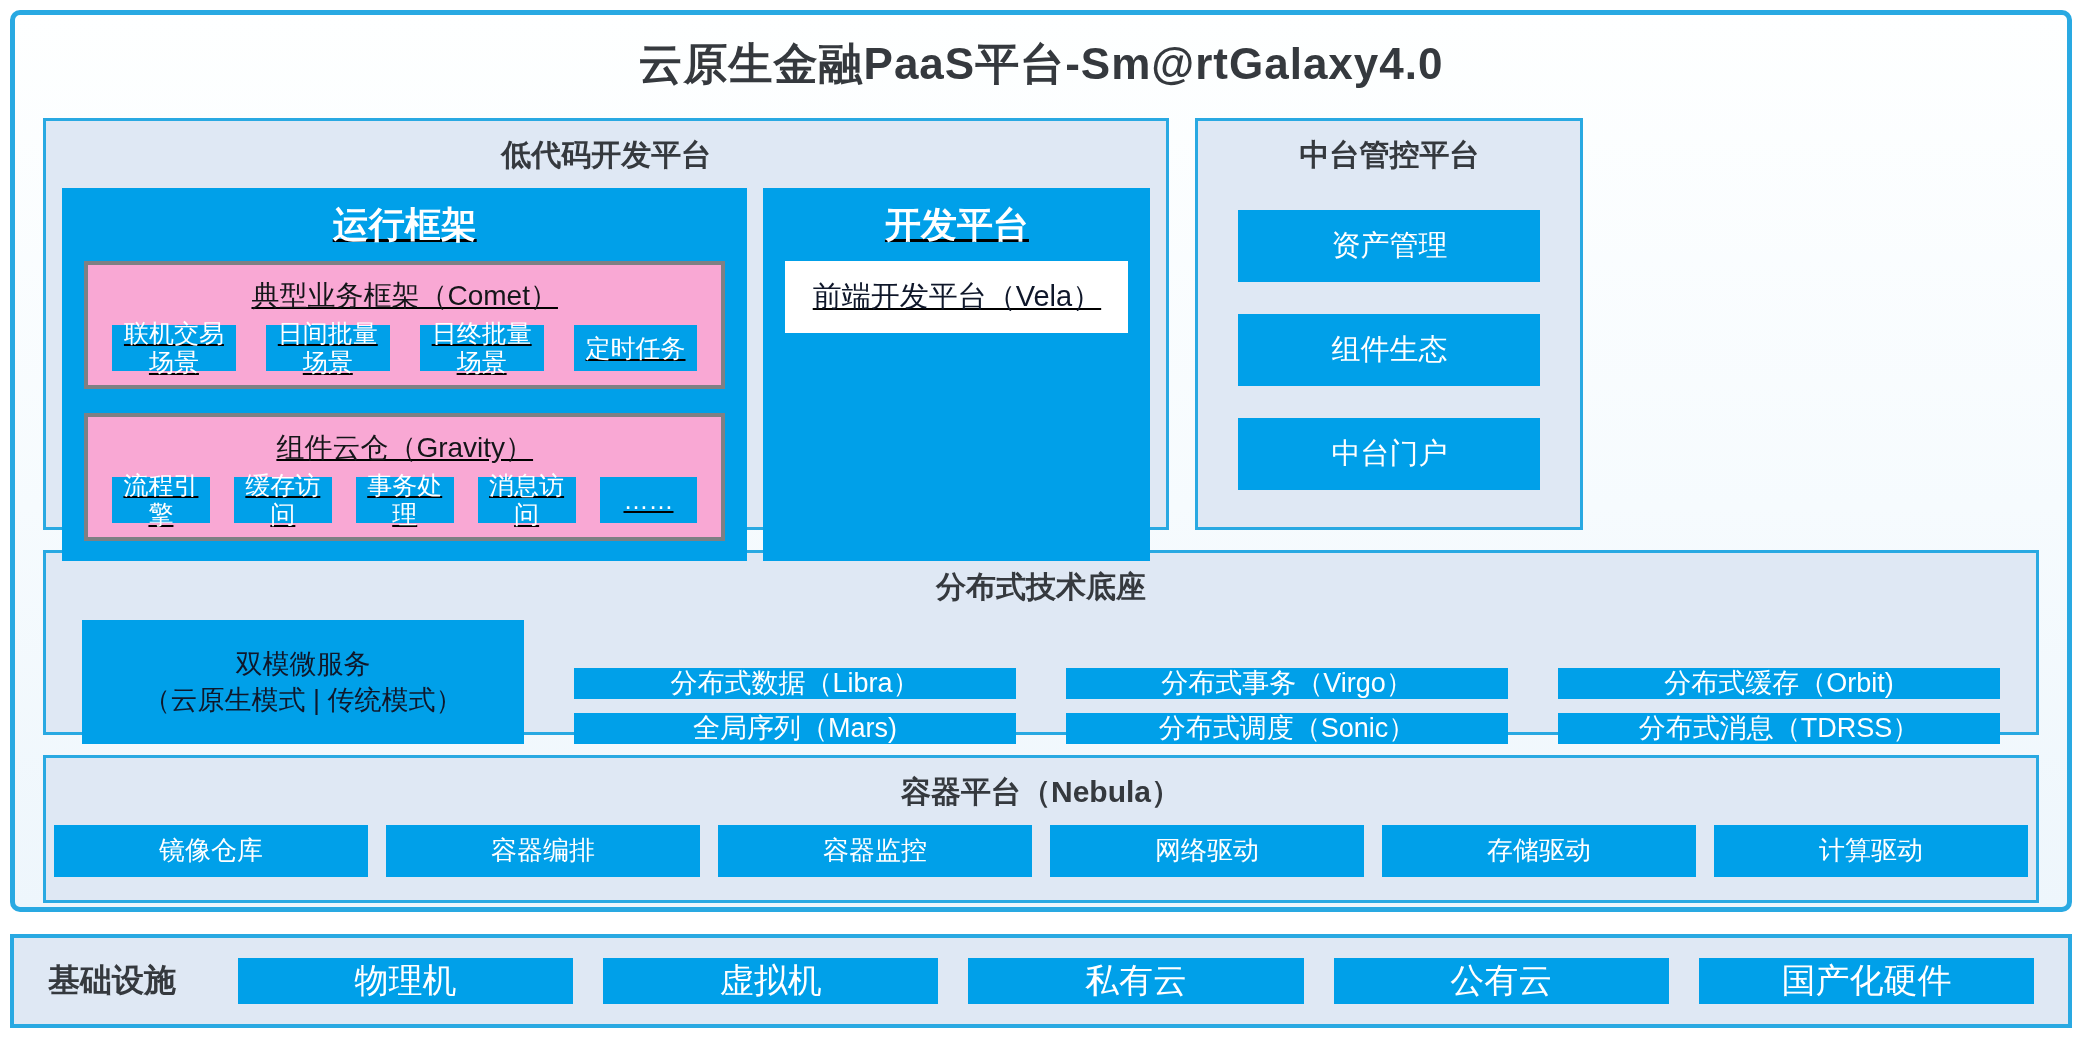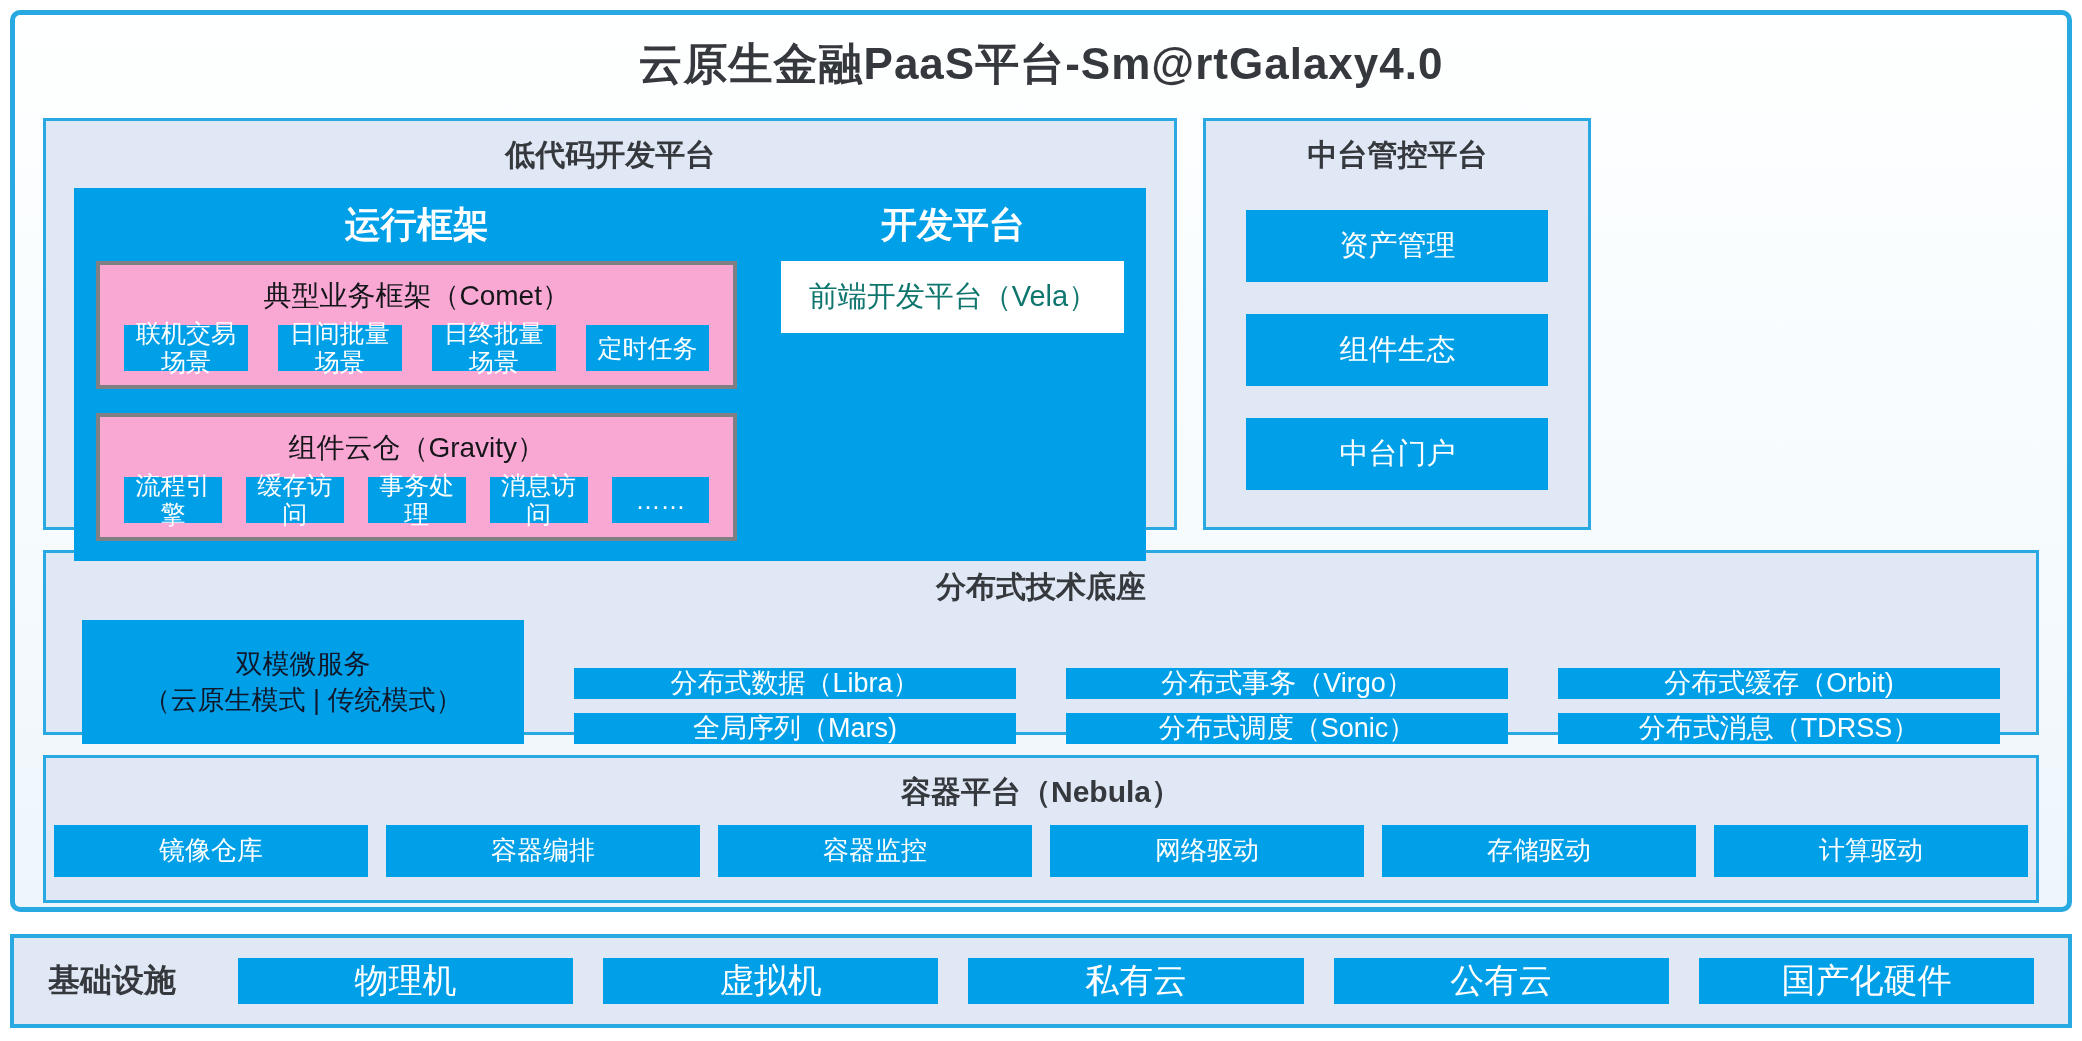--- a/index.html
+++ b/index.html
@@ -31,21 +31,21 @@
   }
   .panel > .panel-title {
     text-align: center; font-size: 30px; font-weight: 700; color: #35393E;
     padding: 14px 0 10px;
   }
 
   .row1 { display: flex; gap: 26px; height: 412px; }
   .lowcode { flex: 1 1 aupx; display: flex; flex-direction: column; }
   .midctrl { flex: 0 0 388px; display: flex; flex-direction: column; }
 
-  .lowcode-body { display: flex; flex: 1; padding: 2px 28px 22px; }
+  .lowcode-body { display: flex; gap: 16px; flex: 1; padding: 2px 16px 22px; text-decoration: underline; }
 
   
   .bluepanel {
     background: #00A0E9; display: flex; flex-direction: column;
     padding: 0 22px 20px;
   }
   .bluepanel.runtime { flex: 1.87; }
   .bluepanel.dev { flex: 1; }
   .bluepanel > .blue-title {
     color: #ffffff; font-size: 36px; font-weight: 700;
@@ -68,21 +68,21 @@
   .btn {
     background: #00A0E9; color: #ffffff; font-size: 25px;
     display: flex; align-items: center; justify-content: center;
     text-align: center; flex: 1; height: 46px; line-height: 1.15;
   }
 
   
   .vela-box {
     background: #ffffff; height: 72px; flex: 0 0 auto;
     display: flex; align-items: center; justify-content: center;
-    font-size: 29px; color: #0f766e; margin-bottom: 20px;
+    font-size: 29px; color: #0f172a; margin-bottom: 20px;
   }
   .luna-box { flex: 1; padding: 6px 18px 14px; }
   .luna-row { gap: 22px; }
   .btn.two-line { height: 78px; flex-direction: column; font-size: 26px; }
 
   
   .mid-btns { display: flex; flex-direction: column; gap: 32px; padding: 24px 40px 37px; flex: 1; }
   .mid-btns .btn { flex: 0 0 72px; height: 72px; font-size: 29px; }
 
   

